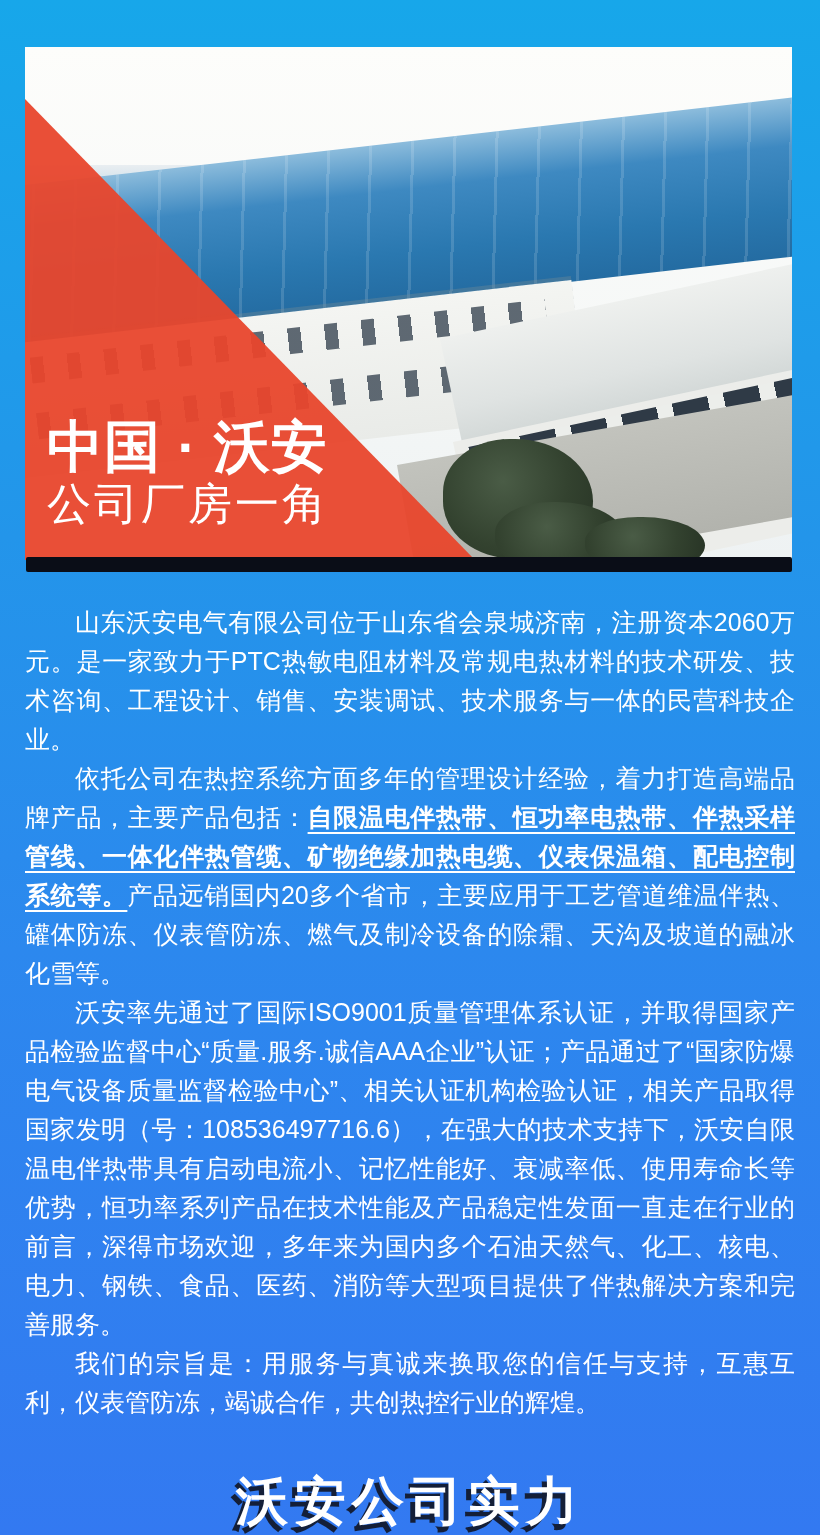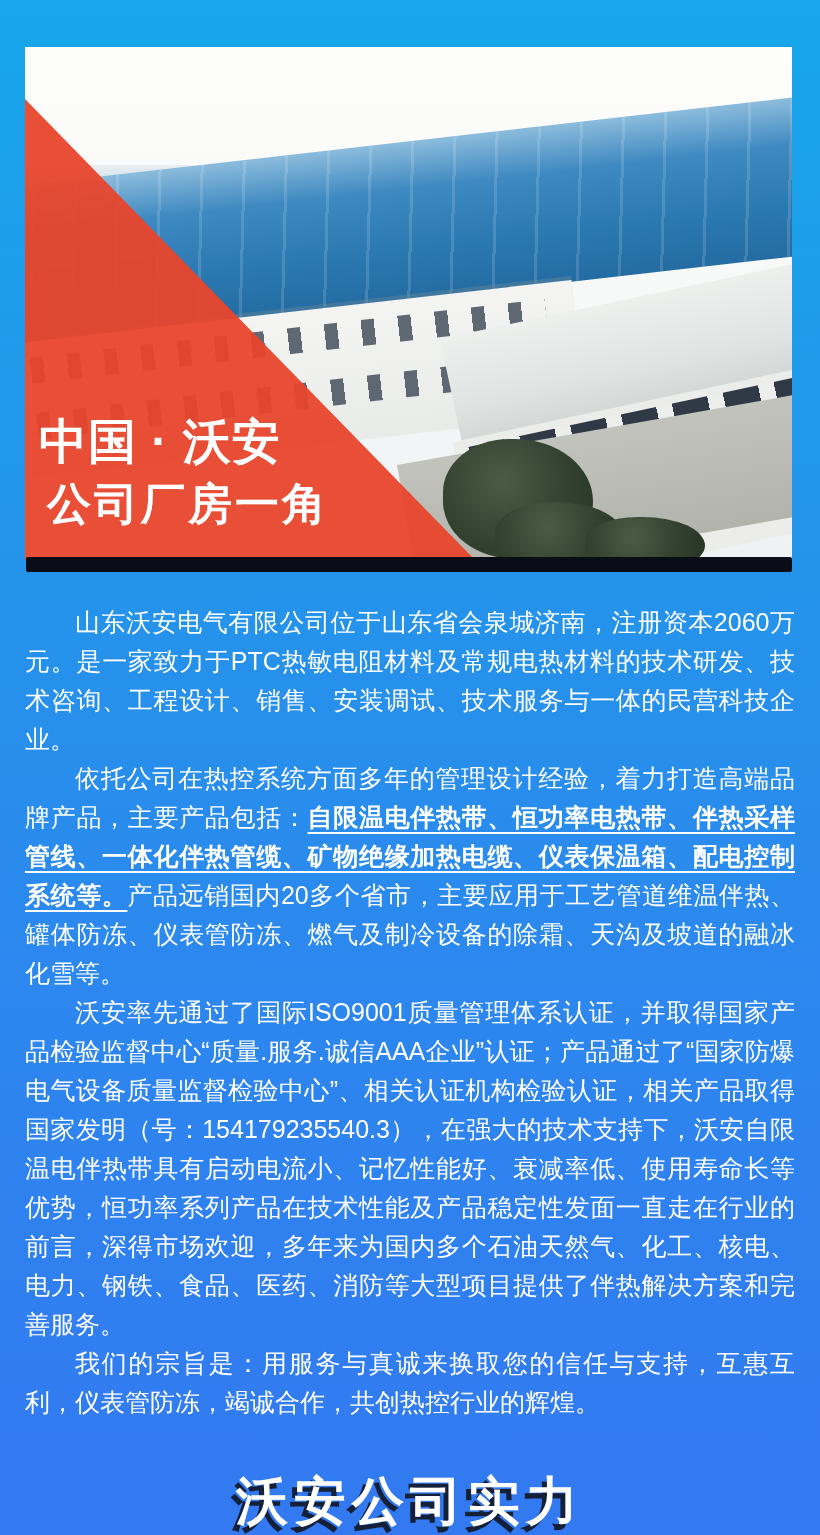--- a/index.html
+++ b/index.html
@@ -73,26 +73,26 @@
     position:absolute;left:545px;top:388px;width:260px;height:26px;
     transform:rotate(-11deg);background:#dadbd4;opacity:.9;
   }
   
   .ribbon{
     position:absolute;inset:0;
     background:rgba(232,70,44,.95);
     clip-path:polygon(0 52px,450px 100%,0 100%);
   }
   .hero-title{
-    position:absolute;left:14px;top:363px;
-    font-size:48px;font-weight:800;color:#fff;letter-spacing:1px;white-space:nowrap;
+    position:absolute;left:22px;top:363px;
+    font-size:56px;font-weight:800;color:#fff;letter-spacing:1px;white-space:nowrap;
   }
   .hero-subtitle{
     position:absolute;left:22px;top:428px;
-    font-size:44px;font-weight:700;color:#fff;letter-spacing:3px;white-space:nowrap;
+    font-size:44px;font-weight:400;color:#fff;letter-spacing:3px;white-space:nowrap;
   }
   
   .card-bottom-bar{
     position:absolute;left:26px;top:557px;width:766px;height:15px;
     background:#0a0d17;border-radius:2px;
   }
   
   .intro{
     position:absolute;left:25px;top:603px;width:770px;
     color:#fff;font-size:25px;line-height:39px;text-align:justify;
@@ -140,17 +140,17 @@
   </div>
   <div class="ribbon"></div>
   <div class="hero-title">中国 · 沃安</div>
   <div class="hero-subtitle">公司厂房一角</div>
 </div>
 <div class="card-bottom-bar"></div>
 
 <div class="intro" id="intro">
     <p><span>山东沃安电气有限公司位于山东省会泉城济南，注册资本2060万元。是一家致力于PTC热敏电阻材料及常规电热材料的技术研发、技术咨询、工程设计、销售、安装调试、技术服务与一体的民营科技企业。</span></p>
     <p><span>依托公司在热控系统方面多年的管理设计经验，着力打造高端品牌产品，主要产品包括：</span><span class="seg-bu">自限温电伴热带、恒功率电热带、伴热采样管线、一体化伴热管缆、矿物绝缘加热电缆、仪表保温箱、配电控制系统等。</span><span>产品远销国内20多个省市，主要应用于工艺管道维温伴热、罐体防冻、仪表管防冻、燃气及制冷设备的除霜、天沟及坡道的融冰化雪等。</span></p>
-    <p><span>沃安率先通过了国际ISO9001质量管理体系认证，并取得国家产品检验监督中心“质量.服务.诚信AAA企业”认证；产品通过了“国家防爆电气设备质量监督检验中心”、相关认证机构检验认证，相关产品取得国家发明（号：154179235540.3），在强大的技术支持下，沃安自限温电伴热带具有启动电流小、记忆性能好、衰减率低、使用寿命长等优势，恒功率系列产品在技术性能及产品稳定性发面一直走在行业的前言，深得市场欢迎，多年来为国内多个石油天然气、化工、核电、电力、钢铁、食品、医药、消防等大型项目提供了伴热解决方案和完善服务。</span></p>
+    <p><span>沃安率先通过了国际ISO9001质量管理体系认证，并取得国家产品检验监督中心“质量.服务.诚信AAA企业”认证；产品通过了“国家防爆电气设备质量监督检验中心”、相关认证机构检验认证，相关产品取得国家发明（号：108536497716.6），在强大的技术支持下，沃安自限温电伴热带具有启动电流小、记忆性能好、衰减率低、使用寿命长等优势，恒功率系列产品在技术性能及产品稳定性发面一直走在行业的前言，深得市场欢迎，多年来为国内多个石油天然气、化工、核电、电力、钢铁、食品、医药、消防等大型项目提供了伴热解决方案和完善服务。</span></p>
     <p><span>我们的宗旨是：用服务与真诚来换取您的信任与支持，互惠互利，仪表管防冻，竭诚合作，共创热控行业的辉煌。</span></p>
   </div>
 
 <div class="footer-title">沃安公司实力</div>
 
 </body></html>

